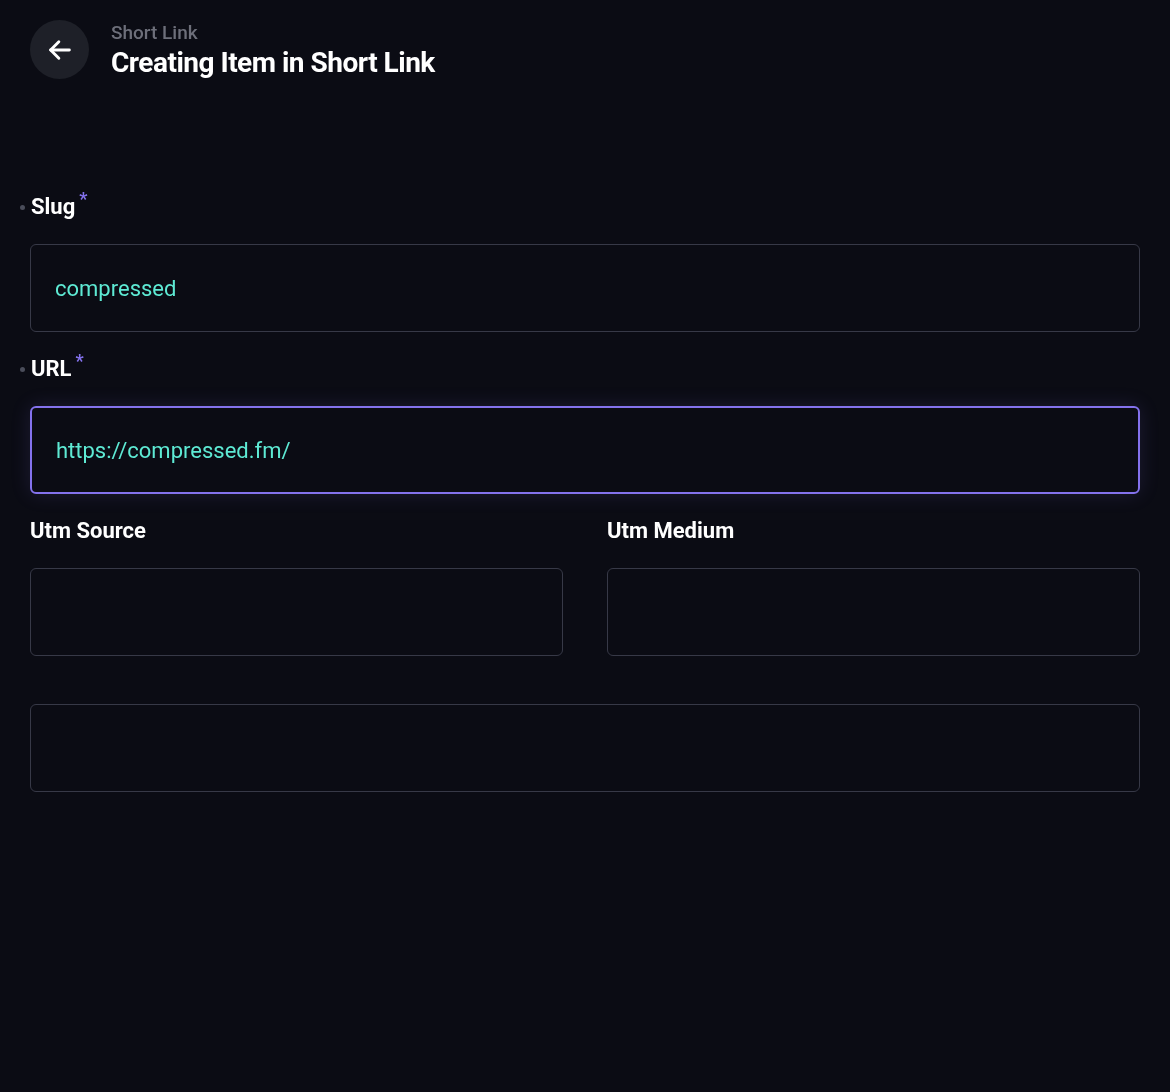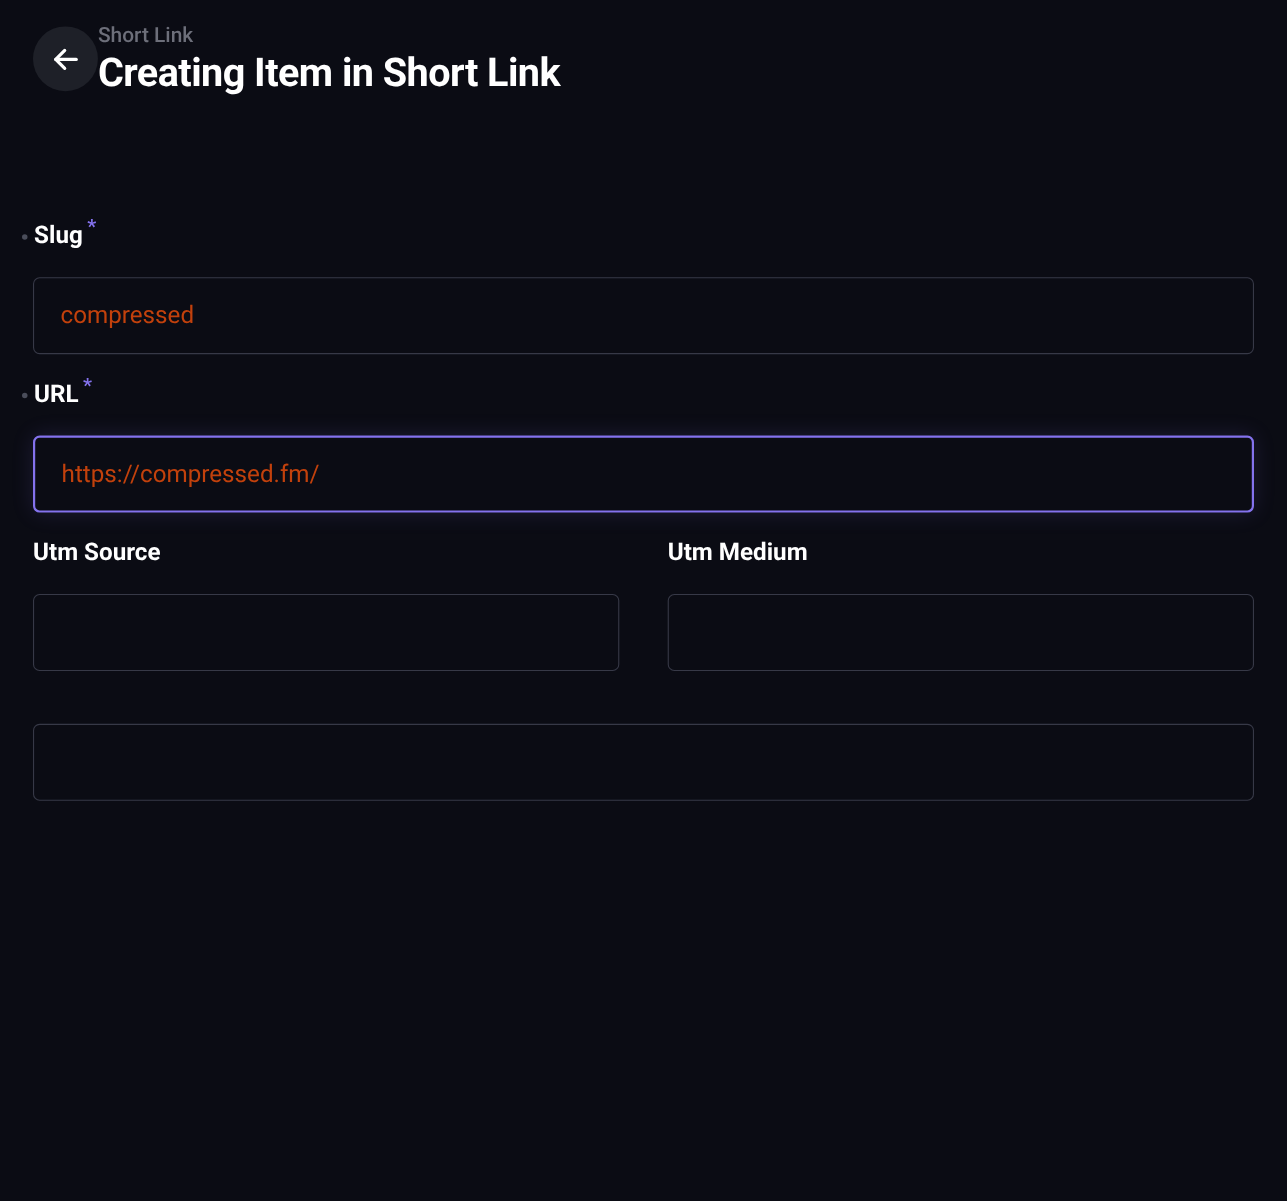--- a/index.html
+++ b/index.html
@@ -14,20 +14,21 @@
       background-color: #0b0c14;
       font-family: -apple-system, BlinkMacSystemFont, "Segoe UI", Roboto, Helvetica, Arial, sans-serif;
       color: #ffffff;
       overflow: hidden;
     }
     
     .header {
       display: flex;
       align-items: center;
       padding: 20px 30px;
+      gap: 22px;
     }
     
     .back-button {
       width: 59px;
       height: 59px;
       border-radius: 50%;
       background-color: #1e2028;
       display: flex;
       align-items: center;
       justify-content: center;
@@ -48,21 +49,21 @@
     }
     
     .breadcrumb {
       color: #6d6f7a;
       font-size: 19px;
       font-weight: 500;
     }
     
     .page-title {
       color: #ffffff;
-      font-size: 36px;
+      font-size: 28px;
       font-weight: 700;
       letter-spacing: -0.5px;
     }
     
     .form-container {
       padding: 95px 30px 30px 30px;
     }
     
     .field-group {
       margin-bottom: 24px;
@@ -107,26 +108,26 @@
       color: #8472ed;
       font-size: 18px;
       font-weight: 700;
       margin-left: 4px;
       position: relative;
       top: -6px;
     }
     
     .text-input {
       width: 100%;
-      height: 70px;
+      height: 88px;
       background-color: transparent;
       border: 1px solid #373947;
       border-radius: 6px;
       padding: 0 24px;
-      color: #c2410c;
+      color: #5eead4;
       font-size: 22px;
       font-family: inherit;
       outline: none;
     }
     
     .text-input.focused {
       border: 2px solid #8472ed;
       box-shadow: 0 0 20px rgba(132, 114, 237, 0.15);
       padding-left: 24px;
     }

